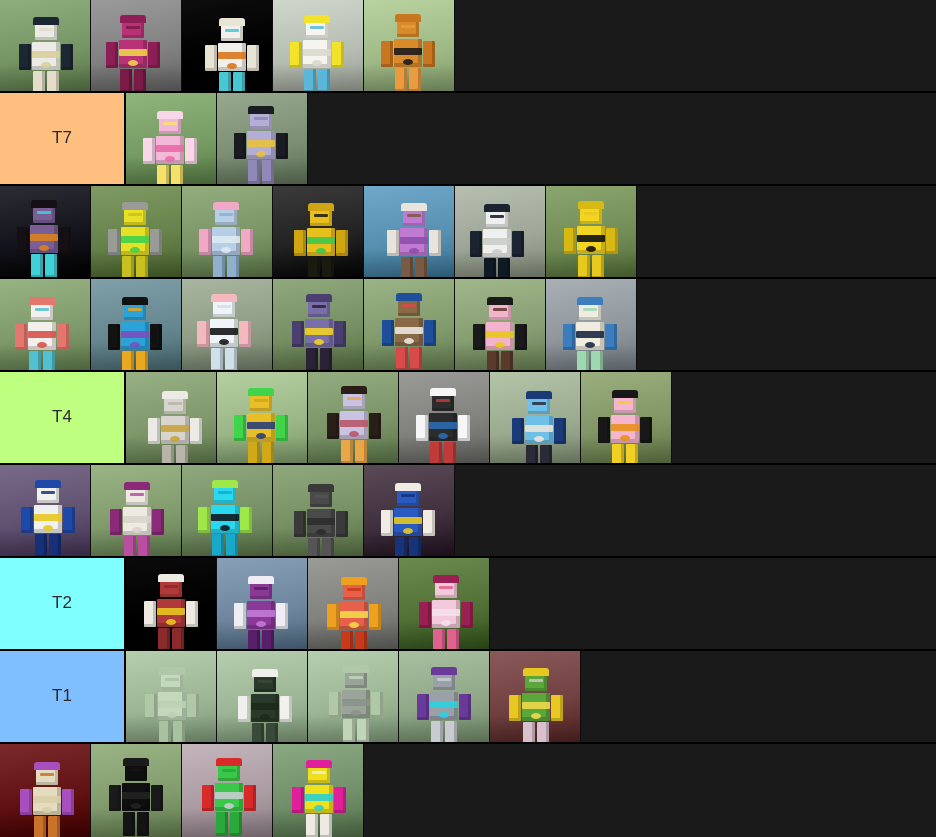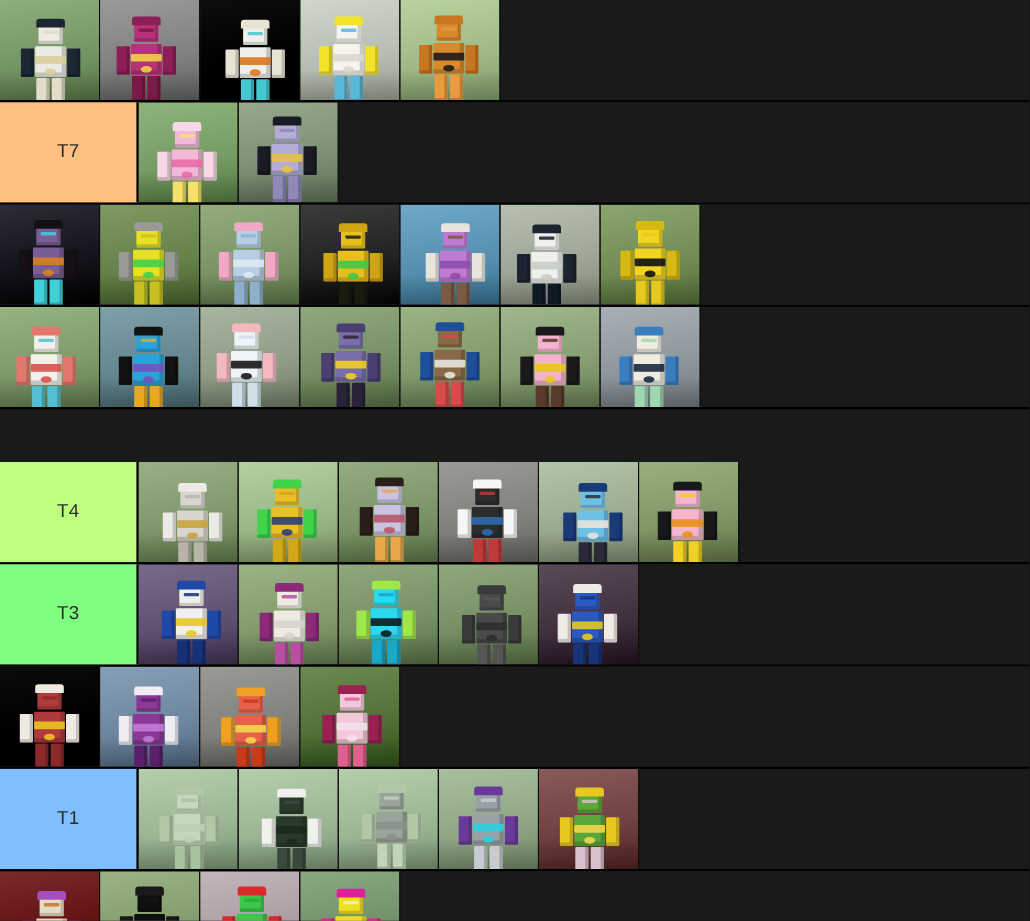--- a/index.html
+++ b/index.html
@@ -420,21 +420,21 @@
               <div class="acc" style="left: 29.5399px; top: 52.1538px; width: 28px; height: 7px; background: rgb(26, 42, 68); opacity: 0.9;"></div>
               <div class="arm" style="left: 16.5399px; top: 45.1538px; width: 12px; height: 26px; background: rgb(58, 126, 192); box-shadow: rgba(0, 0, 0, 0.18) -3px -3px 0px inset;"></div>
               <div class="arm" style="left: 58.5399px; top: 45.1538px; width: 12px; height: 26px; background: rgb(58, 126, 192); box-shadow: rgba(0, 0, 0, 0.18) -3px -3px 0px inset;"></div>
               <div class="leg" style="left: 30.5399px; top: 72.1538px; width: 12px; height: 24px; background: rgb(159, 216, 176); box-shadow: rgba(0, 0, 0, 0.2) -3px -3px 0px inset;"></div>
               <div class="leg" style="left: 44.5399px; top: 72.1538px; width: 12px; height: 24px; background: rgb(159, 216, 176); box-shadow: rgba(0, 0, 0, 0.2) -3px -3px 0px inset;"></div>
               <div class="acc" style="left: 38.5399px; top: 63.1538px; width: 10px; height: 6px; background: rgb(26, 42, 68); border-radius: 50%; opacity: 0.9;"></div>
             </div>
           </div>
         </div>
       </div>
-      <div class="tier-row" style="height: 93px; margin-top: 48px;">
+      <div class="tier-row" style="height: 93px;">
         <div class="tier-label" style="background: rgb(191, 255, 127);">
           <span>T4</span>
         </div>
         <div class="tier-items">
           <div class="item" title="white-hat-suit-stand">
             <div class="scene" style="background: linear-gradient(170deg, rgb(151, 177, 132) 0%, rgb(126, 152, 107) 58%, rgb(95, 121, 76) 100%);">
               <div class="acc" style="left: 0px; right: 0px; bottom: 0px; height: 30%; background: linear-gradient(rgba(0, 0, 0, 0) 0%, rgba(0, 0, 0, 0.2) 100%);"></div>
               <div class="head" style="left: 38.4494px; top: 23.7892px; width: 22px; height: 18px; background: rgb(216, 213, 207); box-shadow: rgba(0, 0, 0, 0.17) -3px -3px 0px inset;"></div>
               <div class="hair" style="left: 36.4494px; top: 18.7892px; width: 26px; height: 8px; background: rgb(236, 234, 228); border-radius: 3px 3px 0px 0px;"></div>
               <div class="acc" style="left: 42.4494px; top: 29.7892px; width: 14px; height: 3px; background: rgb(184, 180, 168); opacity: 0.85;"></div>
@@ -518,23 +518,20 @@
               <div class="arm" style="left: 16.9646px; top: 44.5449px; width: 12px; height: 26px; background: rgb(24, 24, 24); box-shadow: rgba(0, 0, 0, 0.18) -3px -3px 0px inset;"></div>
               <div class="arm" style="left: 58.9646px; top: 44.5449px; width: 12px; height: 26px; background: rgb(24, 24, 24); box-shadow: rgba(0, 0, 0, 0.18) -3px -3px 0px inset;"></div>
               <div class="leg" style="left: 30.9646px; top: 71.5449px; width: 12px; height: 24px; background: rgb(240, 208, 36); box-shadow: rgba(0, 0, 0, 0.2) -3px -3px 0px inset;"></div>
               <div class="leg" style="left: 44.9646px; top: 71.5449px; width: 12px; height: 24px; background: rgb(240, 208, 36); box-shadow: rgba(0, 0, 0, 0.2) -3px -3px 0px inset;"></div>
               <div class="acc" style="left: 38.9646px; top: 62.5449px; width: 10px; height: 6px; background: rgb(232, 144, 28); border-radius: 50%; opacity: 0.9;"></div>
             </div>
           </div>
         </div>
       </div>
       <div class="tier-row" style="height: 93px;">
-        <div class="tier-label" style="background: rgb(127, 255, 127);">
-          <span>T3</span>
-        </div>
         <div class="tier-items">
           <div class="item" title="blue-white-uniform-stand">
             <div class="scene" style="background: linear-gradient(170deg, rgb(122, 106, 138) 0%, rgb(97, 81, 113) 58%, rgb(66, 50, 82) 100%);">
               <div class="acc" style="left: 0px; right: 0px; bottom: 0px; height: 30%; background: linear-gradient(rgba(0, 0, 0, 0) 0%, rgba(0, 0, 0, 0.2) 100%);"></div>
               <div class="head" style="left: 37.4007px; top: 20.3752px; width: 22px; height: 18px; background: rgb(240, 240, 238); box-shadow: rgba(0, 0, 0, 0.17) -3px -3px 0px inset;"></div>
               <div class="hair" style="left: 35.4007px; top: 15.3752px; width: 26px; height: 8px; background: rgb(31, 73, 168); border-radius: 3px 3px 0px 0px;"></div>
               <div class="acc" style="left: 41.4007px; top: 26.3752px; width: 14px; height: 3px; background: rgb(22, 48, 122); opacity: 0.85;"></div>
               <div class="torso" style="left: 34.4007px; top: 40.3752px; width: 28px; height: 28px; background: rgb(240, 240, 238); box-shadow: rgba(0, 0, 0, 0.18) -4px -4px 0px inset;"></div>
               <div class="acc" style="left: 34.4007px; top: 49.3752px; width: 28px; height: 7px; background: rgb(232, 200, 32); opacity: 0.9;"></div>
               <div class="arm" style="left: 21.4007px; top: 42.3752px; width: 12px; height: 26px; background: rgb(31, 73, 168); box-shadow: rgba(0, 0, 0, 0.18) -3px -3px 0px inset;"></div>
@@ -600,20 +597,23 @@
               <div class="arm" style="left: 17.3475px; top: 44.8196px; width: 12px; height: 26px; background: rgb(240, 236, 228); box-shadow: rgba(0, 0, 0, 0.18) -3px -3px 0px inset;"></div>
               <div class="arm" style="left: 59.3475px; top: 44.8196px; width: 12px; height: 26px; background: rgb(240, 236, 228); box-shadow: rgba(0, 0, 0, 0.18) -3px -3px 0px inset;"></div>
               <div class="leg" style="left: 31.3475px; top: 71.8196px; width: 12px; height: 24px; background: rgb(23, 51, 122); box-shadow: rgba(0, 0, 0, 0.2) -3px -3px 0px inset;"></div>
               <div class="leg" style="left: 45.3475px; top: 71.8196px; width: 12px; height: 24px; background: rgb(23, 51, 122); box-shadow: rgba(0, 0, 0, 0.2) -3px -3px 0px inset;"></div>
               <div class="acc" style="left: 39.3475px; top: 62.8196px; width: 10px; height: 6px; background: rgb(232, 200, 32); border-radius: 50%; opacity: 0.9;"></div>
             </div>
           </div>
         </div>
       </div>
       <div class="tier-row" style="height: 93px;">
+        <div class="tier-label" style="background: rgb(127, 255, 255);">
+          <span>T2</span>
+        </div>
         <div class="tier-items">
           <div class="item" title="red-white-biplane">
             <div class="scene" style="background: linear-gradient(170deg, rgb(11, 11, 11) 0%, rgb(0, 0, 0) 58%, rgb(0, 0, 0) 100%);">
               <div class="acc" style="left: 0px; right: 0px; bottom: 0px; height: 30%; background: linear-gradient(rgba(0, 0, 0, 0) 0%, rgba(0, 0, 0, 0.2) 100%);"></div>
               <div class="head" style="left: 33.6788px; top: 20.5842px; width: 22px; height: 18px; background: rgb(176, 58, 58); box-shadow: rgba(0, 0, 0, 0.17) -3px -3px 0px inset;"></div>
               <div class="hair" style="left: 31.6788px; top: 15.5842px; width: 26px; height: 8px; background: rgb(238, 234, 226); border-radius: 3px 3px 0px 0px;"></div>
               <div class="acc" style="left: 37.6788px; top: 26.5842px; width: 14px; height: 3px; background: rgb(138, 42, 42); opacity: 0.85;"></div>
               <div class="torso" style="left: 30.6788px; top: 40.5842px; width: 28px; height: 28px; background: rgb(176, 58, 58); box-shadow: rgba(0, 0, 0, 0.18) -4px -4px 0px inset;"></div>
               <div class="acc" style="left: 30.6788px; top: 49.5842px; width: 28px; height: 7px; background: rgb(232, 200, 32); opacity: 0.9;"></div>
               <div class="arm" style="left: 17.6788px; top: 42.5842px; width: 12px; height: 26px; background: rgb(238, 234, 226); box-shadow: rgba(0, 0, 0, 0.18) -3px -3px 0px inset;"></div>

